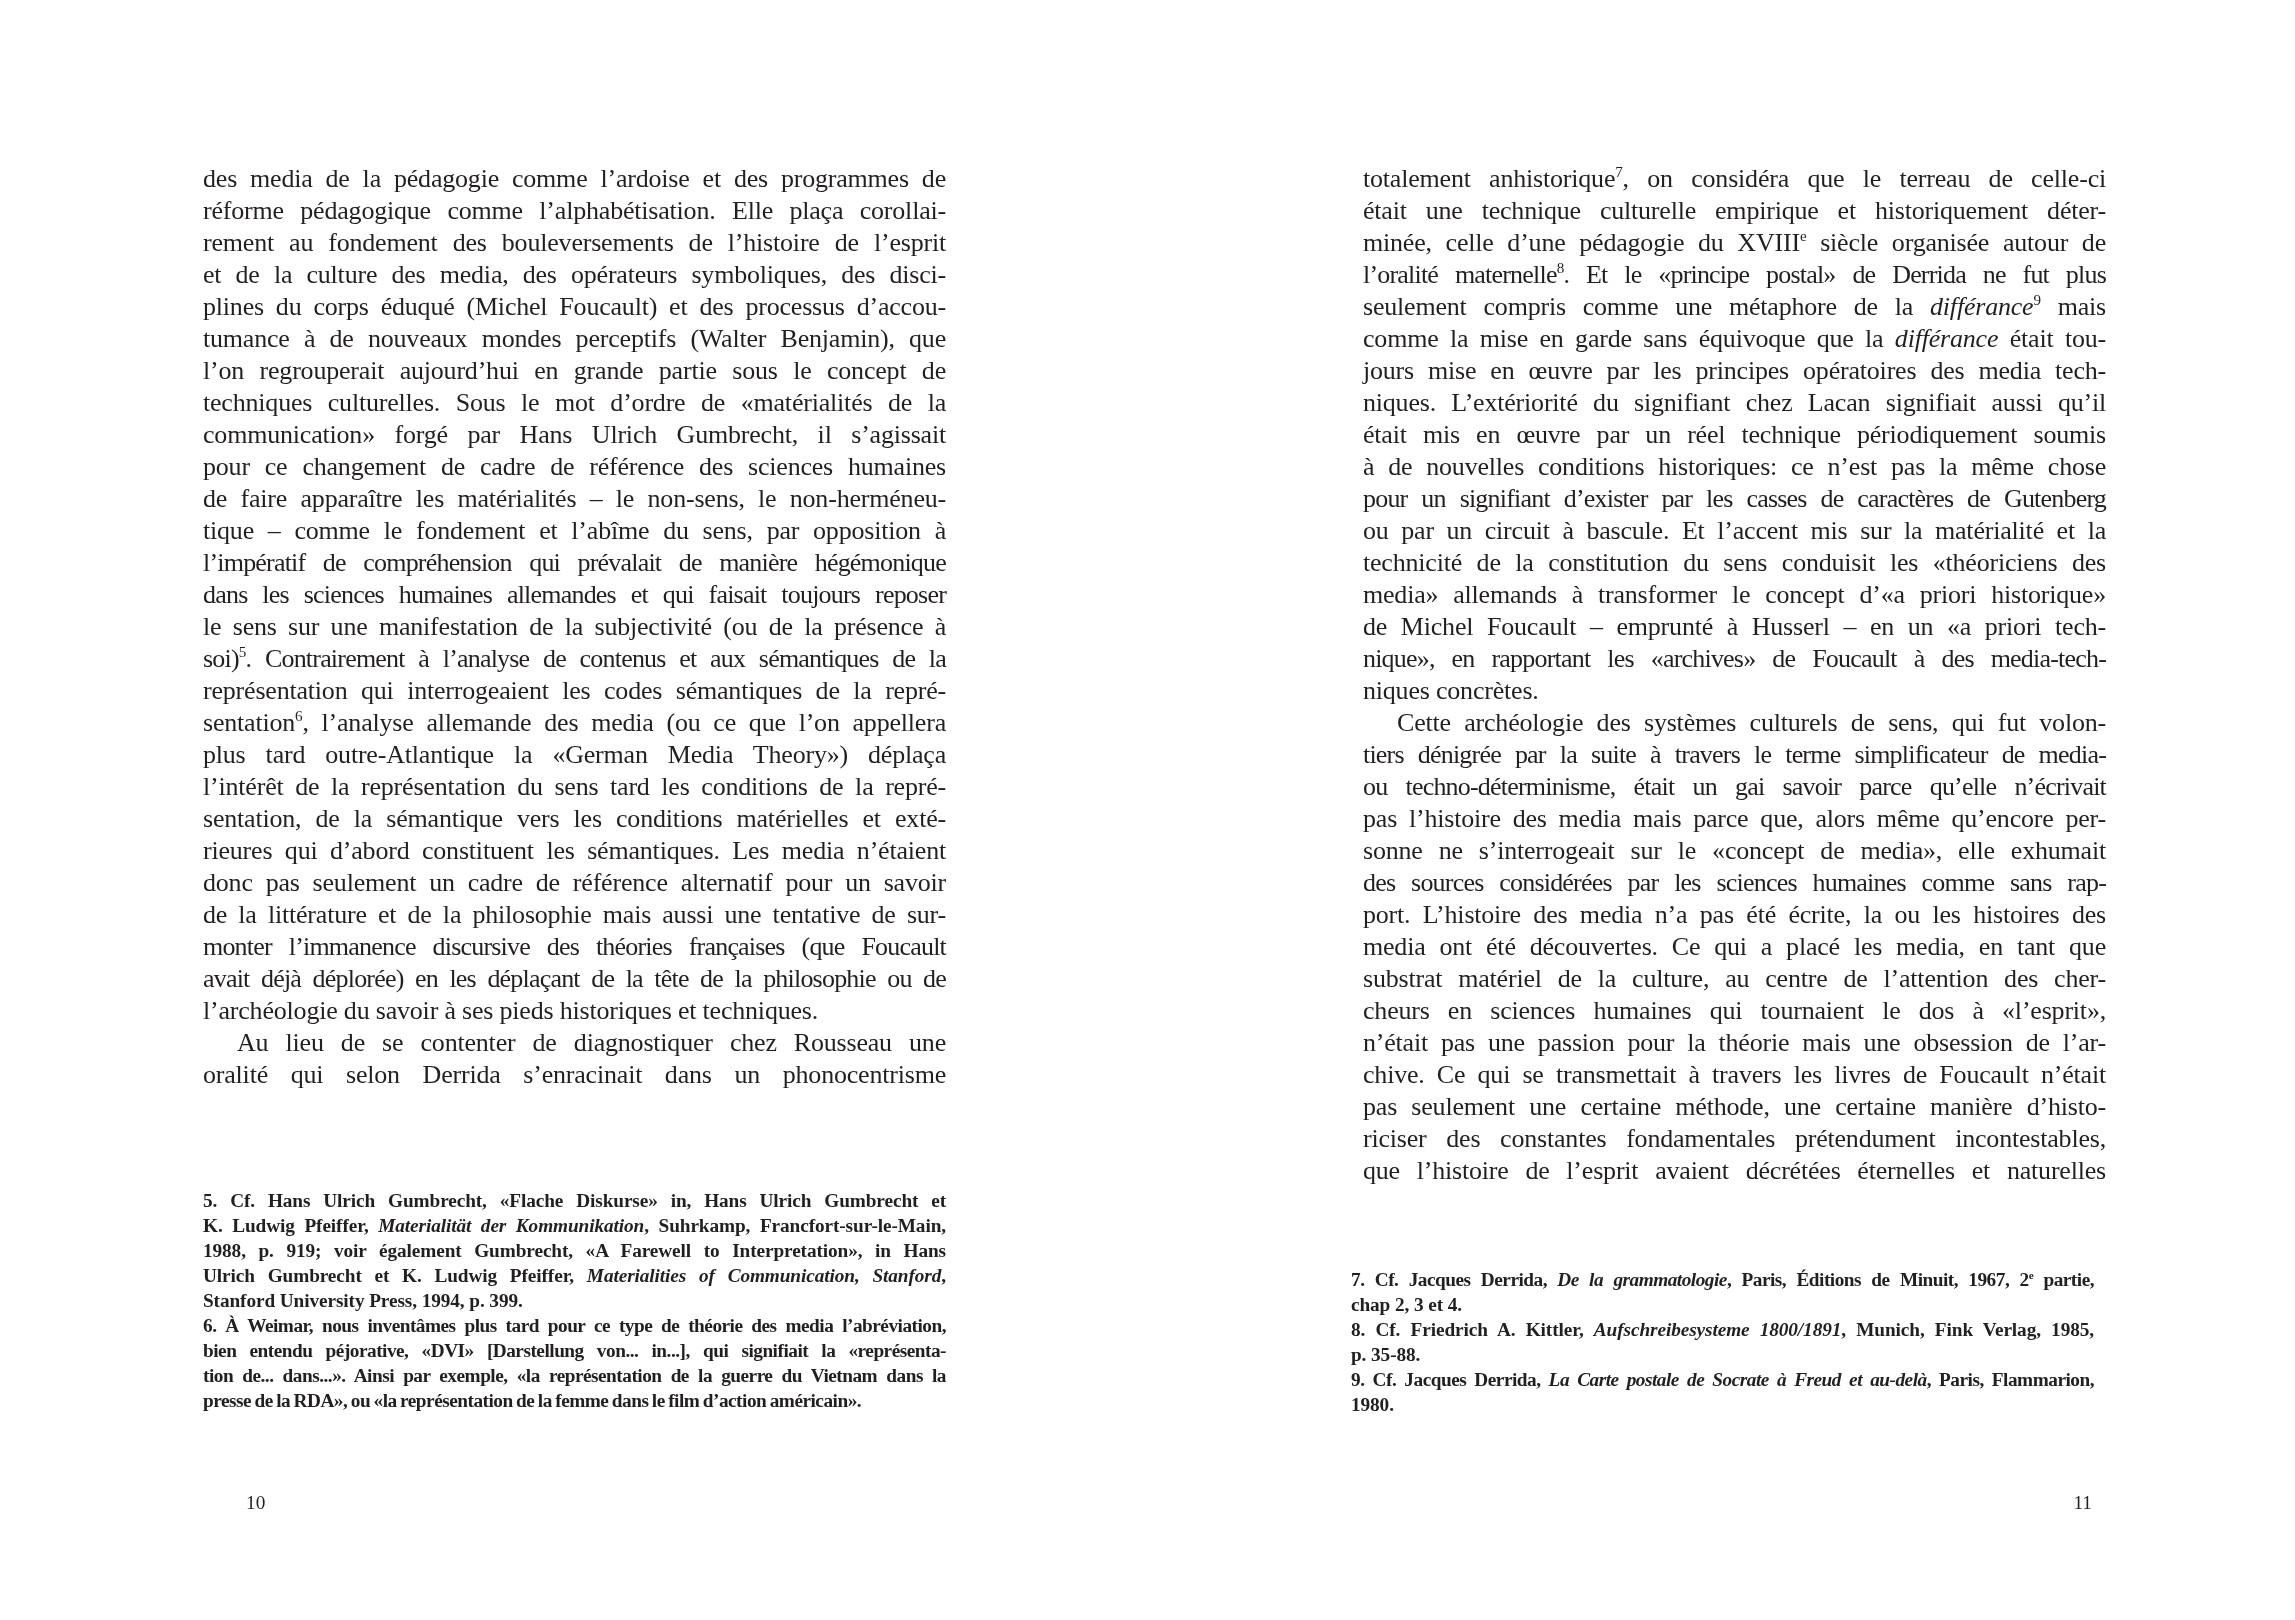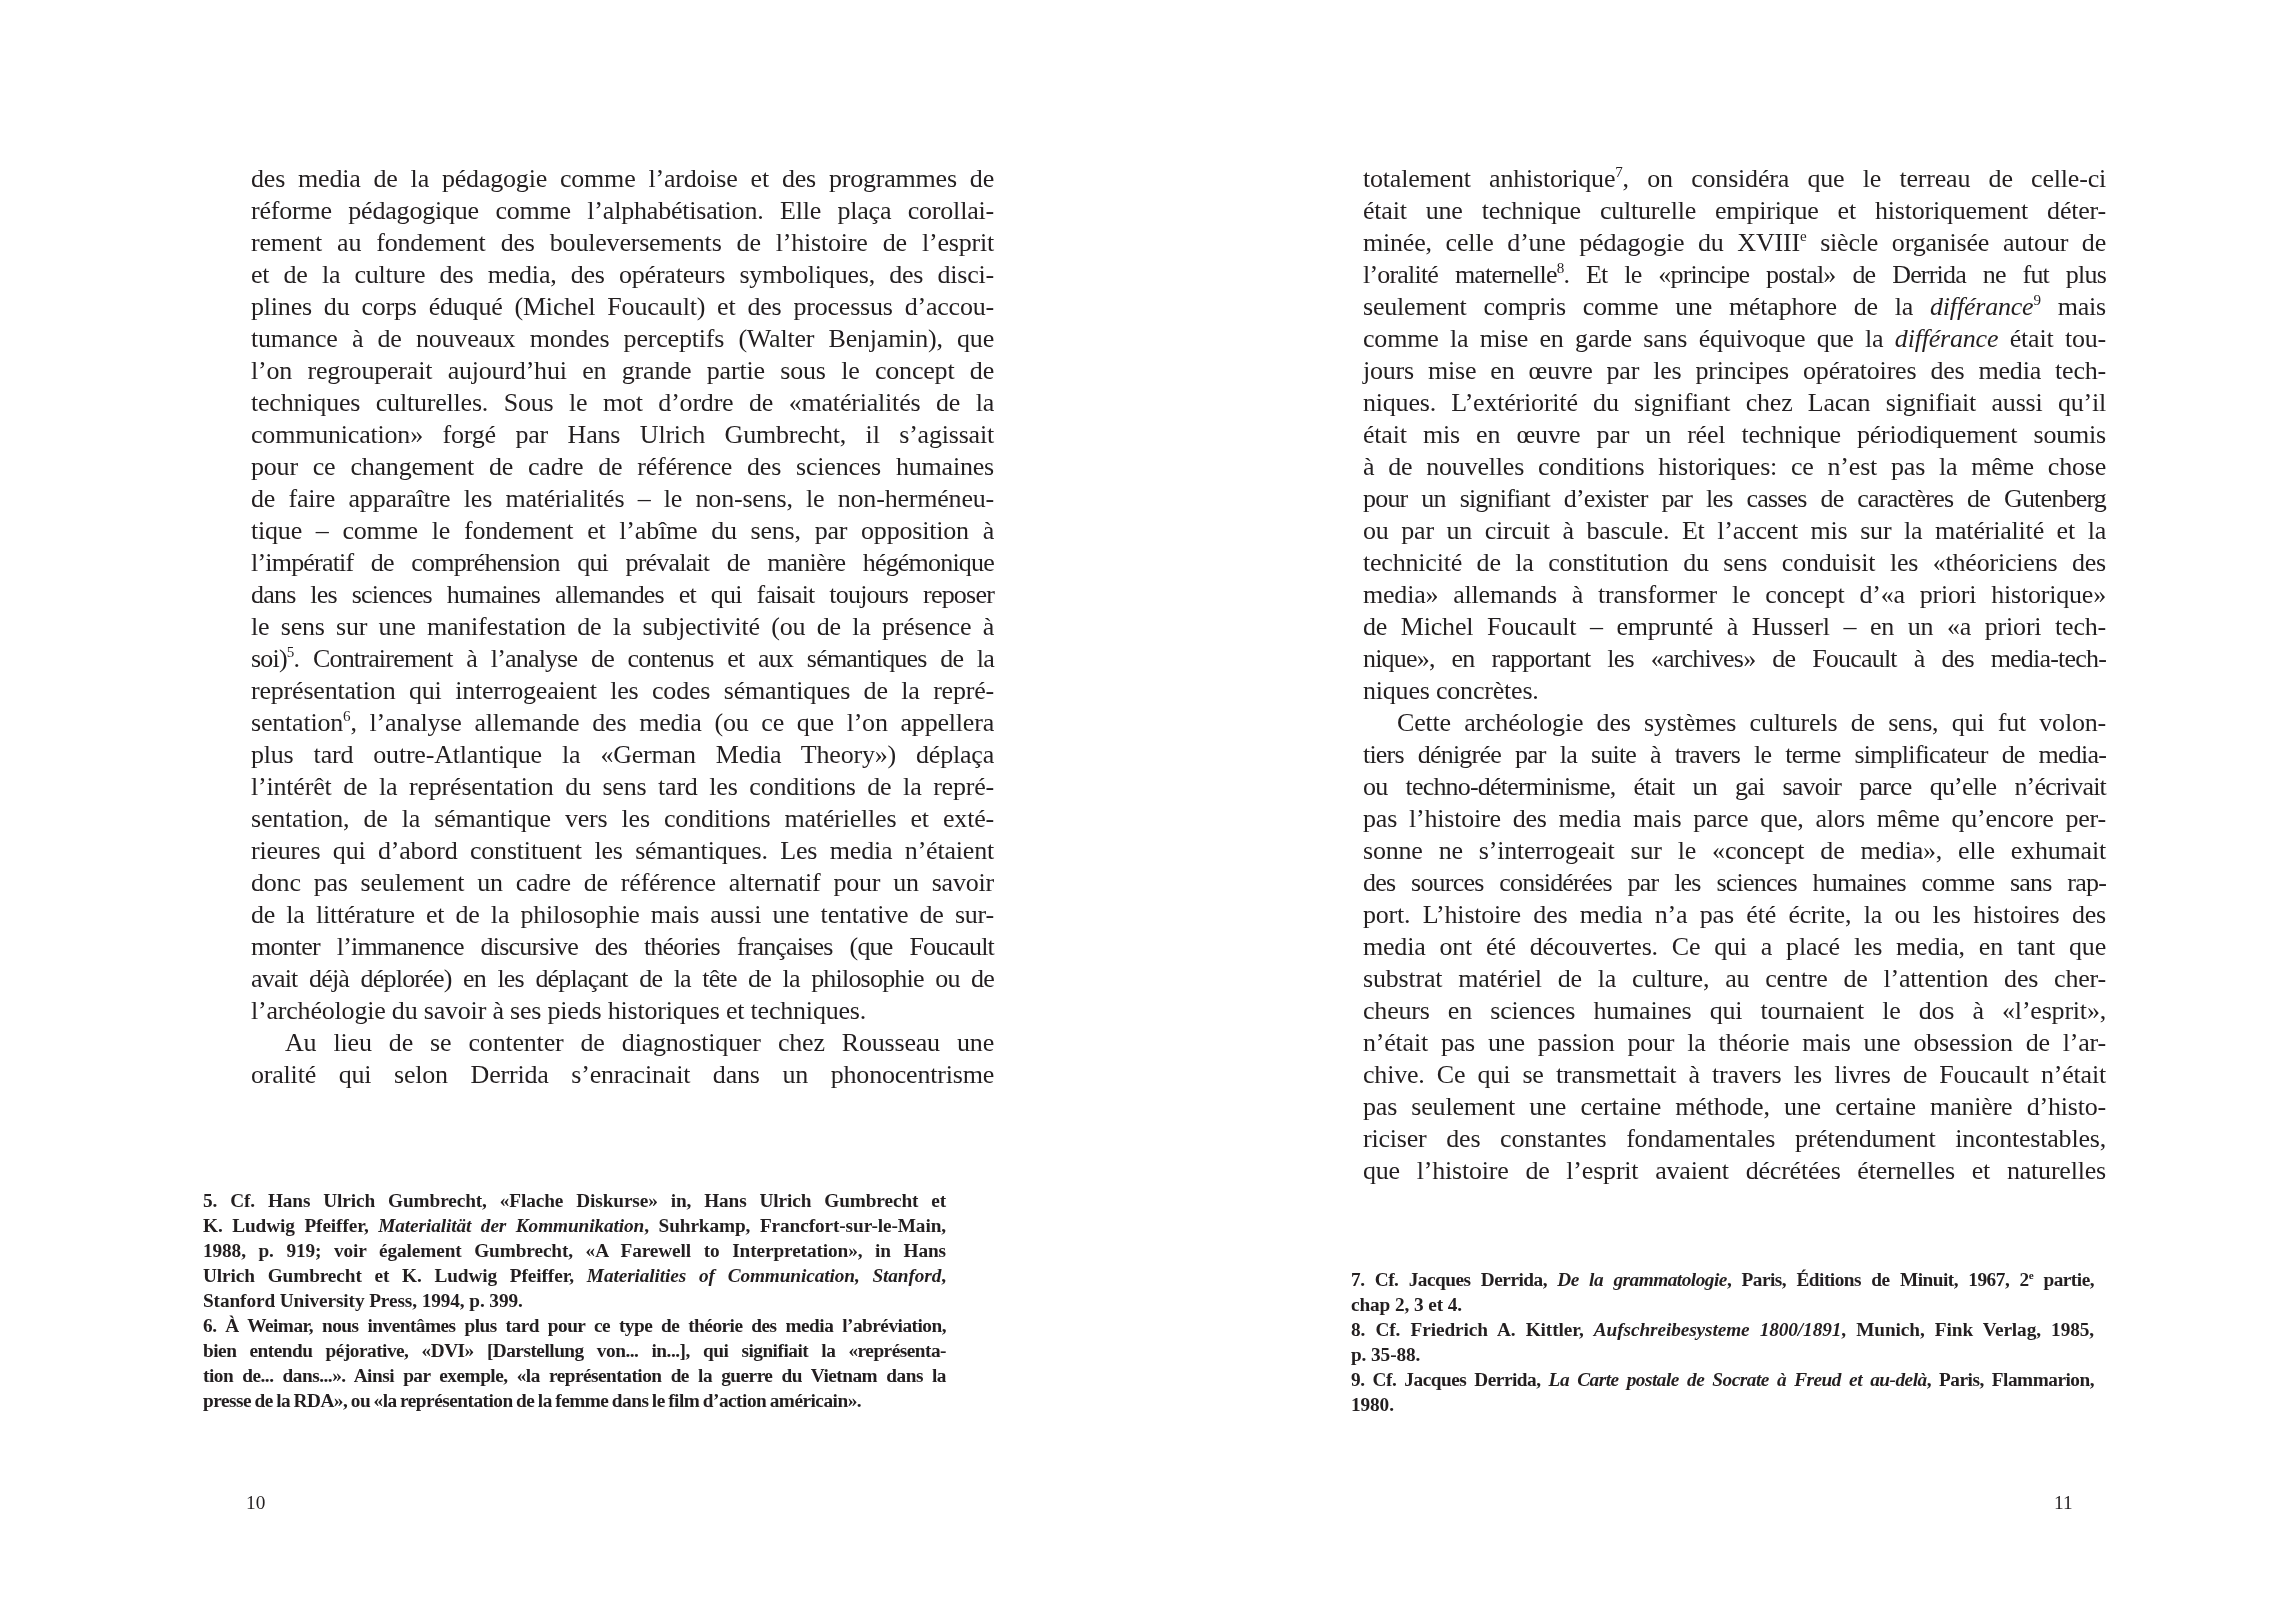--- a/index.html
+++ b/index.html
@@ -2,39 +2,39 @@
 <html style="font-size:13.7px"><head>
 <meta charset="utf-8">
 <style>
   html, body { margin: 0; padding: 0; background: #ffffff; }
   body { width: 2295px; height: 1621px; position: relative; overflow: hidden;
          font-family: "Liberation Serif", "DejaVu Serif", serif; color: #231f20; }
   .page { position: absolute; top: 0; height: 1621px; }
   .page-left { left: 0; width: 1147px; }
   .page-right { left: 1147px; width: 1148px; }
   .body-col { position: absolute; top: 163px; width: 743px; font-size: 26px; }
-  .page-left .body-col { left: 203px; margin-left: 48px; }
+  .page-left .body-col { left: 203px; }
   .page-right .body-col { left: 216px; }
   .line { display: block; height: 32px; line-height: 32px; white-space: nowrap;
           text-align: justify; text-align-last: justify; letter-spacing: -0.2px; }
   .line.last { text-align-last: left; }
   .line.indent { padding-left: 34px; }
   .line.tight { letter-spacing: -0.8px; word-spacing: -0.9px; }
   sup { font-size: 0.58em; line-height: 0; vertical-align: 0.65em; }
   .notes { position: absolute; width: 743px; font-size: 19.3px; font-weight: bold; }
   .page-left .notes { left: 203px; top: 1188px; }
   .page-right .notes { left: 204px; top: 1267px; }
   .nline { display: block; height: 25px; line-height: 25px; white-space: nowrap;
            text-align: justify; text-align-last: justify; letter-spacing: -0.1px; }
   .nline.last { text-align-last: left; }
   .nline.tight { letter-spacing: -0.5px; word-spacing: -0.9px; }
   i { font-style: italic; }
   .folio { position: absolute; top: 1490px; font-size: 19.3px; line-height: 26px; }
   .page-left .folio { left: 210px; margin-left: 36px; }
-  .page-right .folio { left: 907px; width: 38px; }
+  .page-right .folio { left: 907px; text-align: right; width: 38px; }
 </style>
 </head>
 <body>
 
 <div class="page page-left">
   <div class="body-col" id="left-body">
       <span class="line">des media de la pédagogie comme l’ardoise et des programmes de</span>
       <span class="line">réforme pédagogique comme l’alphabétisation. Elle plaça corollai-</span>
       <span class="line">rement au fondement des bouleversements de l’histoire de l’esprit</span>
       <span class="line">et de la culture des media, des opérateurs symboliques, des disci-</span>

